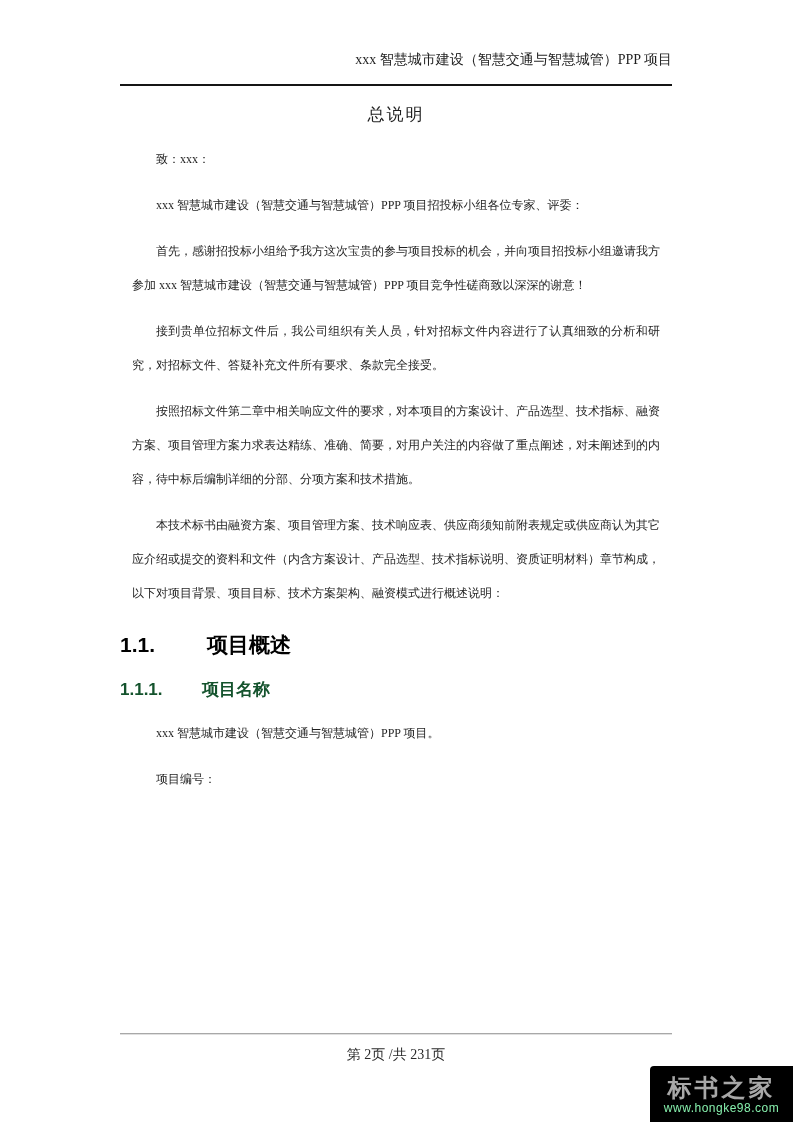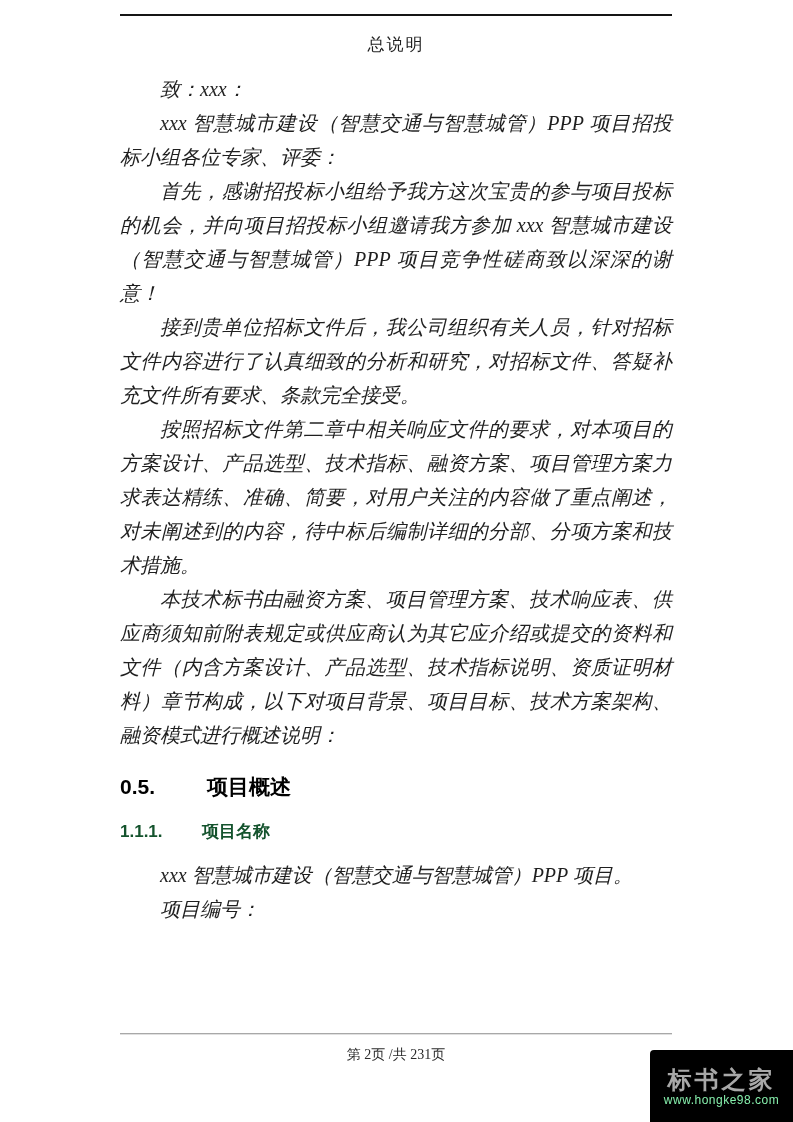--- a/index.html
+++ b/index.html
@@ -31,27 +31,26 @@
     margin: 16px 0 0 0;
     font-size: 17px;
     font-weight: normal;
     line-height: 26px;
     text-align: center;
     letter-spacing: 2px;
   }
 
   .paras { margin-top: 14px; }
   .paras p, .tail p {
-    margin: 0;
-    font-size: 20px;
+    margin: 12px;
+    font-size: 12px;
     line-height: 34px;
     text-align: justify;
     text-indent: 2em;
     word-break: break-all;
-    font-style: italic;
   }
 
   h2.sec {
     margin: 20px 0 0 0;
     font-family: "Liberation Sans", "DejaVu Sans", sans-serif;
     font-size: 21px;
     font-weight: bold;
     line-height: 30px;
     color: #000;
   }
@@ -81,21 +80,21 @@
   .page-num {
     margin-top: 12px;
     text-align: center;
     font-size: 14px;
     color: #2a2a2a;
   }
 
   .watermark {
     position: absolute;
     right: 0; bottom: 0;
-    width: 143px; height: 72px;
+    width: 143px; height: 56px;
     background: #000000;
     border-radius: 4px 0 0 0;
     display: flex;
     flex-direction: column;
     align-items: center;
     justify-content: center;
     padding-top: 2px;
     box-sizing: border-box;
   }
   .wm-name {
@@ -115,35 +114,36 @@
     color: #86efac;
     white-space: nowrap;
   }
 </style>
 </head>
 <body>
 
 <div class="page">
   <div class="content">
 
+    <div class="header-text">xxx 智慧城市建设（智慧交通与智慧城管）PPP 项目</div>
     <div class="header-rule"></div>
 
     <h1 class="doc-title">总说明</h1>
 
     <div class="paras">
       <p>致：xxx：</p>
       <p>xxx 智慧城市建设（智慧交通与智慧城管）PPP 项目招投标小组各位专家、评委：</p>
       <p>首先，感谢招投标小组给予我方这次宝贵的参与项目投标的机会，并向项目招投标小组邀请我方参加 xxx 智慧城市建设（智慧交通与智慧城管）PPP 项目竞争性磋商致以深深的谢意！</p>
       <p>接到贵单位招标文件后，我公司组织有关人员，针对招标文件内容进行了认真细致的分析和研究，对招标文件、答疑补充文件所有要求、条款完全接受。</p>
       <p>按照招标文件第二章中相关响应文件的要求，对本项目的方案设计、产品选型、技术指标、融资方案、项目管理方案力求表达精练、准确、简要，对用户关注的内容做了重点阐述，对未阐述到的内容，待中标后编制详细的分部、分项方案和技术措施。</p>
       <p>本技术标书由融资方案、项目管理方案、技术响应表、供应商须知前附表规定或供应商认为其它应介绍或提交的资料和文件（内含方案设计、产品选型、技术指标说明、资质证明材料）章节构成，以下对项目背景、项目目标、技术方案架构、融资模式进行概述说明：</p>
     </div>
 
     <h2 class="sec">
-      <span class="hnum">0.5.</span><span>项目概述</span>
+      <span class="hnum">1.1.</span><span>项目概述</span>
     </h2>
 
     <h3 class="sec">
       <span class="hnum">1.1.1.</span><span>项目名称</span>
     </h3>
 
     <div class="tail">
       <p>xxx 智慧城市建设（智慧交通与智慧城管）PPP 项目。</p>
       <p>项目编号：</p>
     </div>

